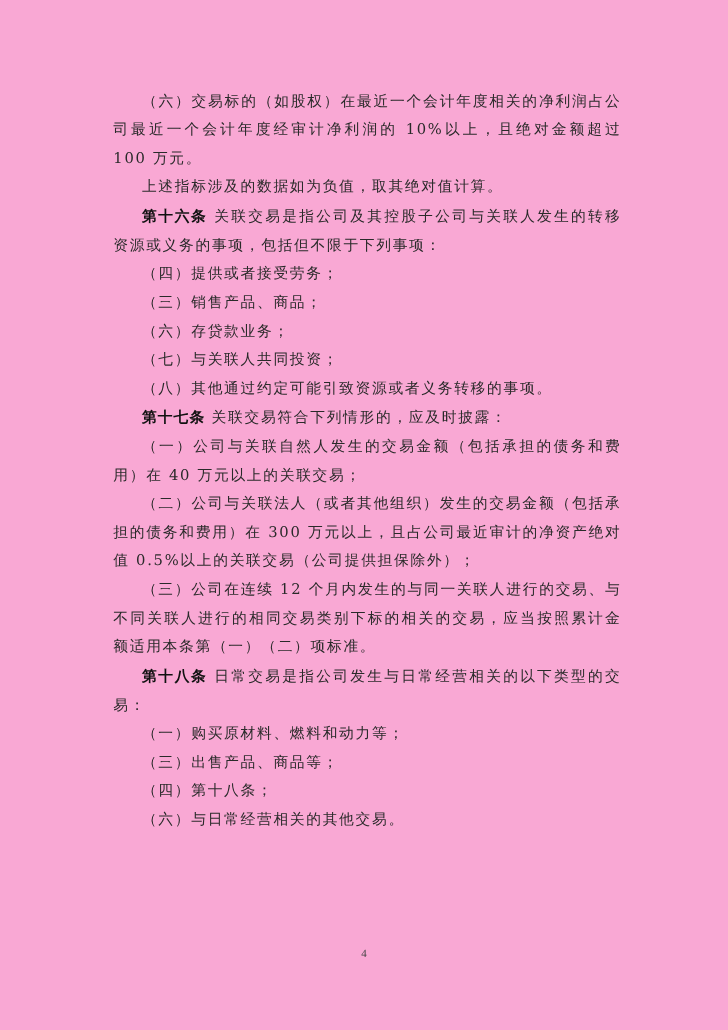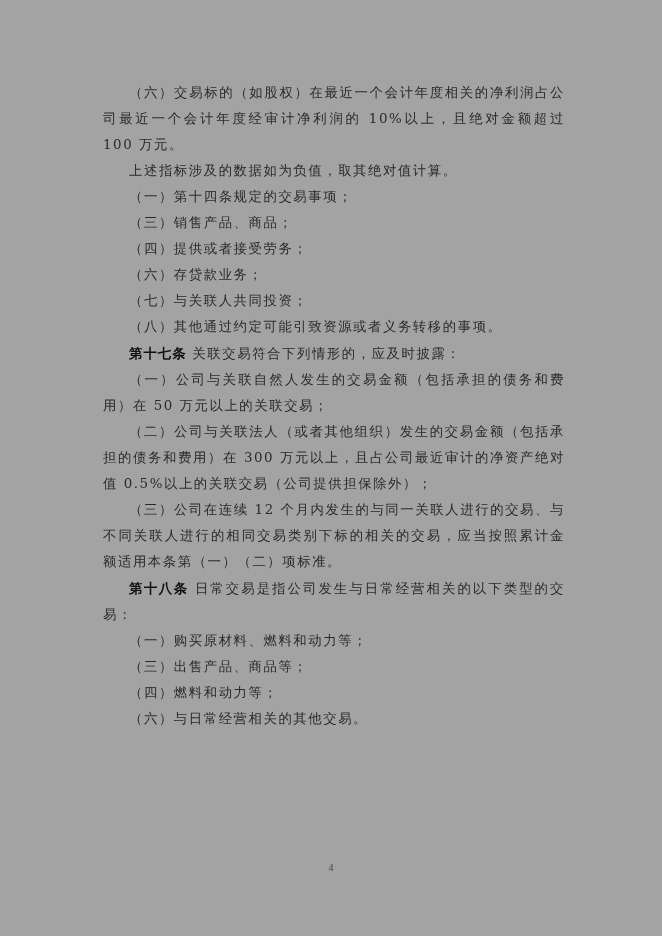--- a/index.html
+++ b/index.html
@@ -1,18 +1,18 @@
 <!DOCTYPE html>
 <html><head>
 <meta charset="utf-8">
 <style>
   html, body { margin: 0; padding: 0; background: #ffffff; }
   body { width: 662px; height: 936px; position: relative; overflow: hidden; }
   .page {
-    position: absolute; left: 0; top: 0; width: 662px; height: 936px; background: #a3a3a3;
+    position: absolute; left: 0; top: 0; width: 662px; height: 936px; background: #f9a8d4;
   }
   .content {
     position: absolute;
     left: 103px;
     top: 80px;
     width: 462px;
     font-family: "DejaVu Serif", "Liberation Serif", serif;
     font-size: 13.4px;
     line-height: 26px;
     color: #2a2a2a;
@@ -27,30 +27,30 @@
     font-size: 10px; color: #444;
   }
 </style>
 </head>
 <body>
 
 <div class="page">
   <div class="content">
     <p class="p"><span>（六）交易标的（如股权）在最近一个会计年度相关的净利润占公司最近一个会计年度经审计净利润的 10%以上，且绝对金额超过 100 万元。</span></p>
     <p class="p"><span>上述指标涉及的数据如为负值，取其绝对值计算。</span></p>
-    <p class="p"><span>（一）第十四条规定的交易事项；</span></p>
+    <p class="p"><span class="art">第十六条</span><span> 关联交易是指公司及其控股子公司与关联人发生的转移资源或义务的事项，包括但不限于下列事项：</span></p>
+    <p class="p"><span>（四）提供或者接受劳务；</span></p>
     <p class="p"><span>（三）销售产品、商品；</span></p>
-    <p class="p"><span>（四）提供或者接受劳务；</span></p>
     <p class="p"><span>（六）存贷款业务；</span></p>
     <p class="p"><span>（七）与关联人共同投资；</span></p>
     <p class="p"><span>（八）其他通过约定可能引致资源或者义务转移的事项。</span></p>
     <p class="p"><span class="art">第十七条</span><span> 关联交易符合下列情形的，应及时披露：</span></p>
-    <p class="p"><span>（一）公司与关联自然人发生的交易金额（包括承担的债务和费用）在 50 万元以上的关联交易；</span></p>
+    <p class="p"><span>（一）公司与关联自然人发生的交易金额（包括承担的债务和费用）在 40 万元以上的关联交易；</span></p>
     <p class="p"><span>（二）公司与关联法人（或者其他组织）发生的交易金额（包括承担的债务和费用）在 300 万元以上，且占公司最近审计的净资产绝对值 0.5%以上的关联交易（公司提供担保除外）；</span></p>
     <p class="p"><span>（三）公司在连续 12 个月内发生的与同一关联人进行的交易、与不同关联人进行的相同交易类别下标的相关的交易，应当按照累计金额适用本条第（一）（二）项标准。</span></p>
     <p class="p"><span class="art">第十八条</span><span> 日常交易是指公司发生与日常经营相关的以下类型的交易：</span></p>
     <p class="p"><span>（一）购买原材料、燃料和动力等；</span></p>
     <p class="p"><span>（三）出售产品、商品等；</span></p>
-    <p class="p"><span>（四）燃料和动力等；</span></p>
+    <p class="p"><span>（四）第十八条；</span></p>
     <p class="p"><span>（六）与日常经营相关的其他交易。</span></p>
   </div>
   <div class="page-number">4</div>
 </div>
 
 </body></html>

